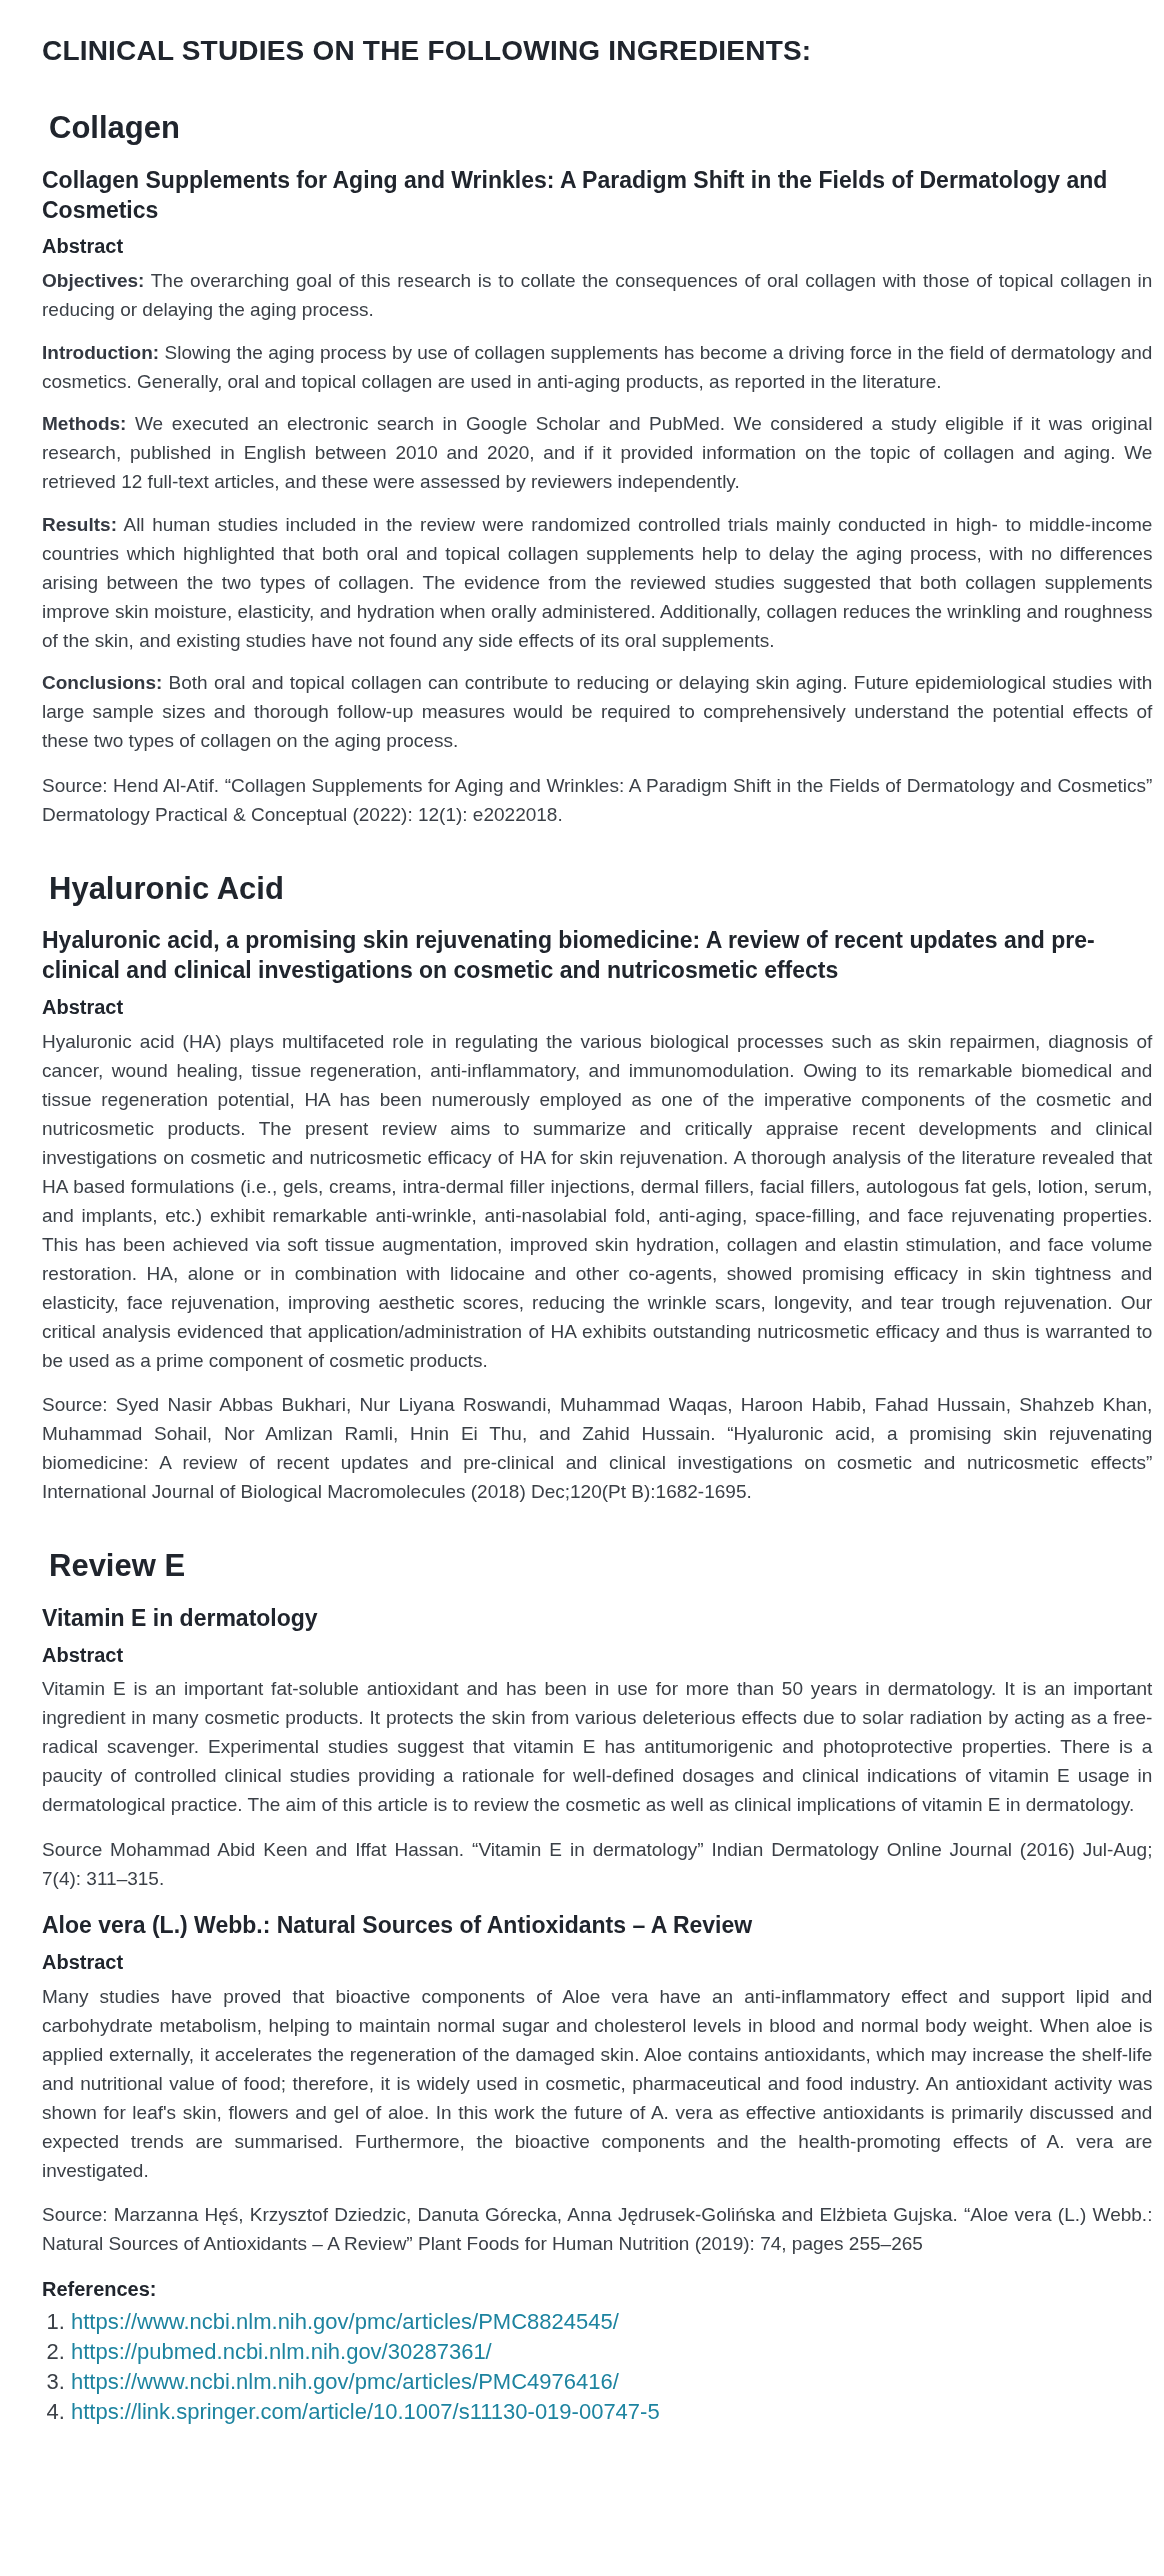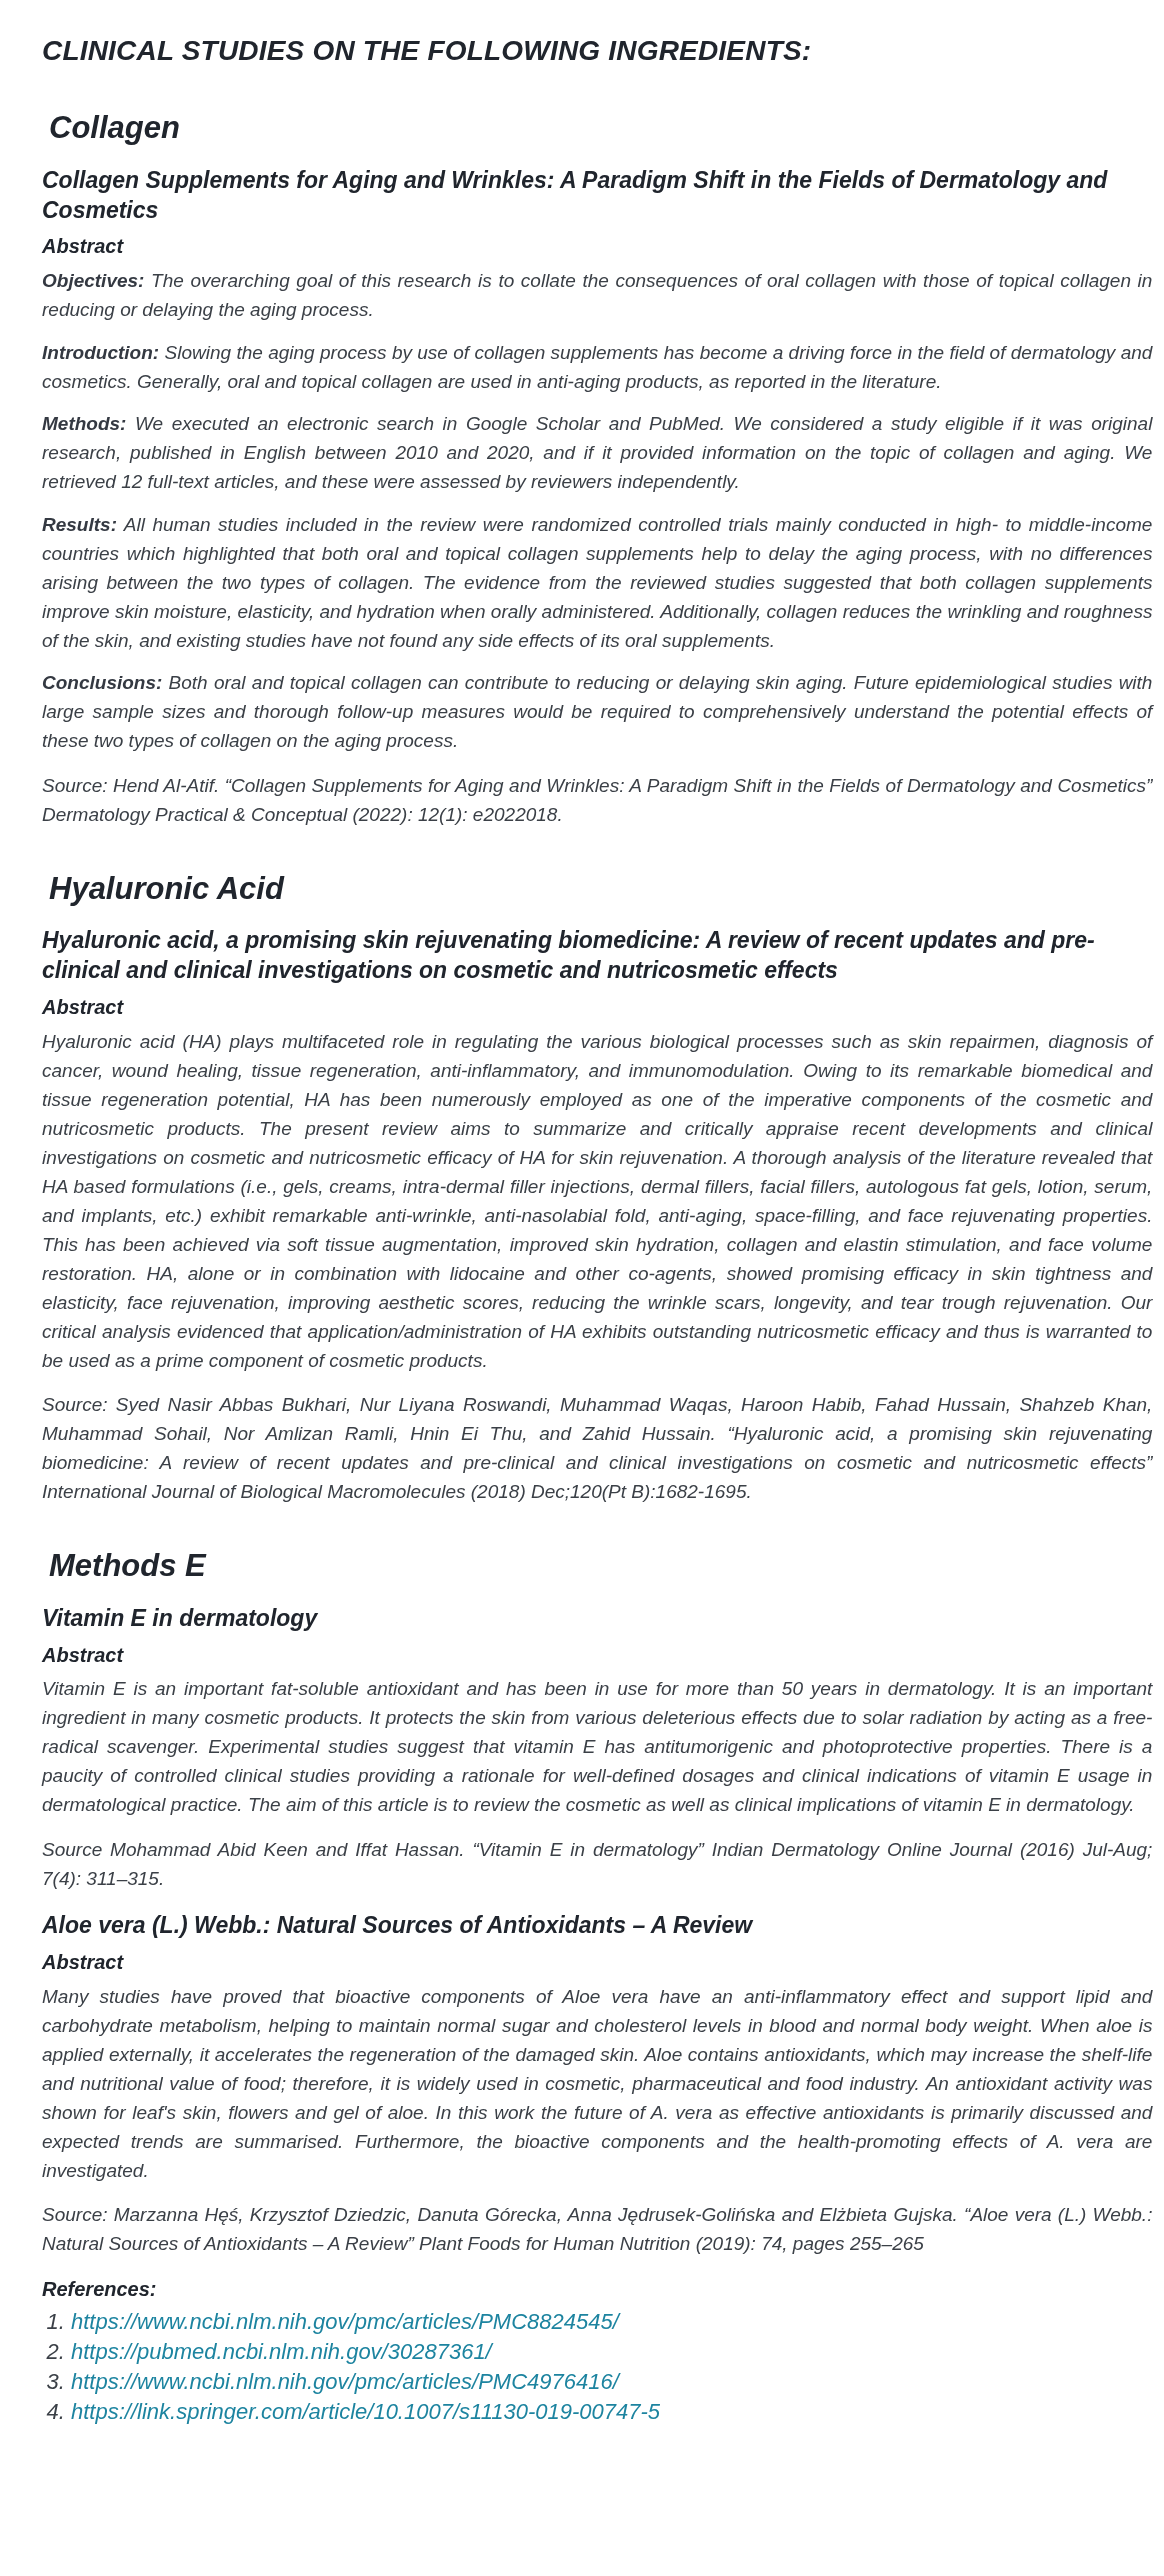--- a/index.html
+++ b/index.html
@@ -9,21 +9,20 @@
   }
   body {
     width: 1164px;
     font-family: "Liberation Sans", "DejaVu Sans", sans-serif;
     color: #3b4047;
   }
   .page {
     padding: 33px 11.6px 15.5px 42px;
     box-sizing: border-box;
     width: 1164px;
-    font-style: italic;
   }
   h1.doc-title {
     margin: 0;
     font-size: 28px;
     line-height: 35px;
     font-weight: bold;
     color: #20252d;
     letter-spacing: 0.2px;
   }
   h2.ingredient {
@@ -106,21 +105,21 @@
 
   <div>
     <h2 class="ingredient">Hyaluronic Acid</h2>
     <h3 class="study-title">Hyaluronic acid, a promising skin rejuvenating biomedicine: A review of recent updates and pre-clinical and clinical investigations on cosmetic and nutricosmetic effects</h3>
     <h4 class="sub-label">Abstract</h4>
     <p class="body-text">Hyaluronic acid (HA) plays multifaceted role in regulating the various biological processes such as skin repairmen, diagnosis of cancer, wound healing, tissue regeneration, anti-inflammatory, and immunomodulation. Owing to its remarkable biomedical and tissue regeneration potential, HA has been numerously employed as one of the imperative components of the cosmetic and nutricosmetic products. The present review aims to summarize and critically appraise recent developments and clinical investigations on cosmetic and nutricosmetic efficacy of HA for skin rejuvenation. A thorough analysis of the literature revealed that HA based formulations (i.e., gels, creams, intra-dermal filler injections, dermal fillers, facial fillers, autologous fat gels, lotion, serum, and implants, etc.) exhibit remarkable anti-wrinkle, anti-nasolabial fold, anti-aging, space-filling, and face rejuvenating properties. This has been achieved via soft tissue augmentation, improved skin hydration, collagen and elastin stimulation, and face volume restoration. HA, alone or in combination with lidocaine and other co-agents, showed promising efficacy in skin tightness and elasticity, face rejuvenation, improving aesthetic scores, reducing the wrinkle scars, longevity, and tear trough rejuvenation. Our critical analysis evidenced that application/administration of HA exhibits outstanding nutricosmetic efficacy and thus is warranted to be used as a prime component of cosmetic products.</p>
     <p class="source-text">Source: Syed Nasir Abbas Bukhari, Nur Liyana Roswandi, Muhammad Waqas, Haroon Habib, Fahad Hussain, Shahzeb Khan, Muhammad Sohail, Nor Amlizan Ramli, Hnin Ei Thu, and Zahid Hussain. “Hyaluronic acid, a promising skin rejuvenating biomedicine: A review of recent updates and pre-clinical and clinical investigations on cosmetic and nutricosmetic effects” International Journal of Biological Macromolecules (2018) Dec;120(Pt B):1682-1695.</p>
   </div>
 
   <div>
-    <h2 class="ingredient">Methods E</h2>
+    <h2 class="ingredient">Review E</h2>
     <h3 class="study-title">Vitamin E in dermatology</h3>
     <h4 class="sub-label">Abstract</h4>
     <p class="body-text">Vitamin E is an important fat-soluble antioxidant and has been in use for more than 50 years in dermatology. It is an important ingredient in many cosmetic products. It protects the skin from various deleterious effects due to solar radiation by acting as a free-radical scavenger. Experimental studies suggest that vitamin E has antitumorigenic and photoprotective properties. There is a paucity of controlled clinical studies providing a rationale for well-defined dosages and clinical indications of vitamin E usage in dermatological practice. The aim of this article is to review the cosmetic as well as clinical implications of vitamin E in dermatology.</p>
     <p class="source-text">Source Mohammad Abid Keen and Iffat Hassan. “Vitamin E in dermatology” Indian Dermatology Online Journal (2016) Jul-Aug; 7(4): 311–315.</p>
   </div>
 
   <div>
     <h3 class="study-title">Aloe vera (L.) Webb.: Natural Sources of Antioxidants – A Review</h3>
     <h4 class="sub-label">Abstract</h4>
     <p class="body-text">Many studies have proved that bioactive components of Aloe vera have an anti-inflammatory effect and support lipid and carbohydrate metabolism, helping to maintain normal sugar and cholesterol levels in blood and normal body weight. When aloe is applied externally, it accelerates the regeneration of the damaged skin. Aloe contains antioxidants, which may increase the shelf-life and nutritional value of food; therefore, it is widely used in cosmetic, pharmaceutical and food industry. An antioxidant activity was shown for leaf's skin, flowers and gel of aloe. In this work the future of A. vera as effective antioxidants is primarily discussed and expected trends are summarised. Furthermore, the bioactive components and the health-promoting effects of A. vera are investigated.</p>

